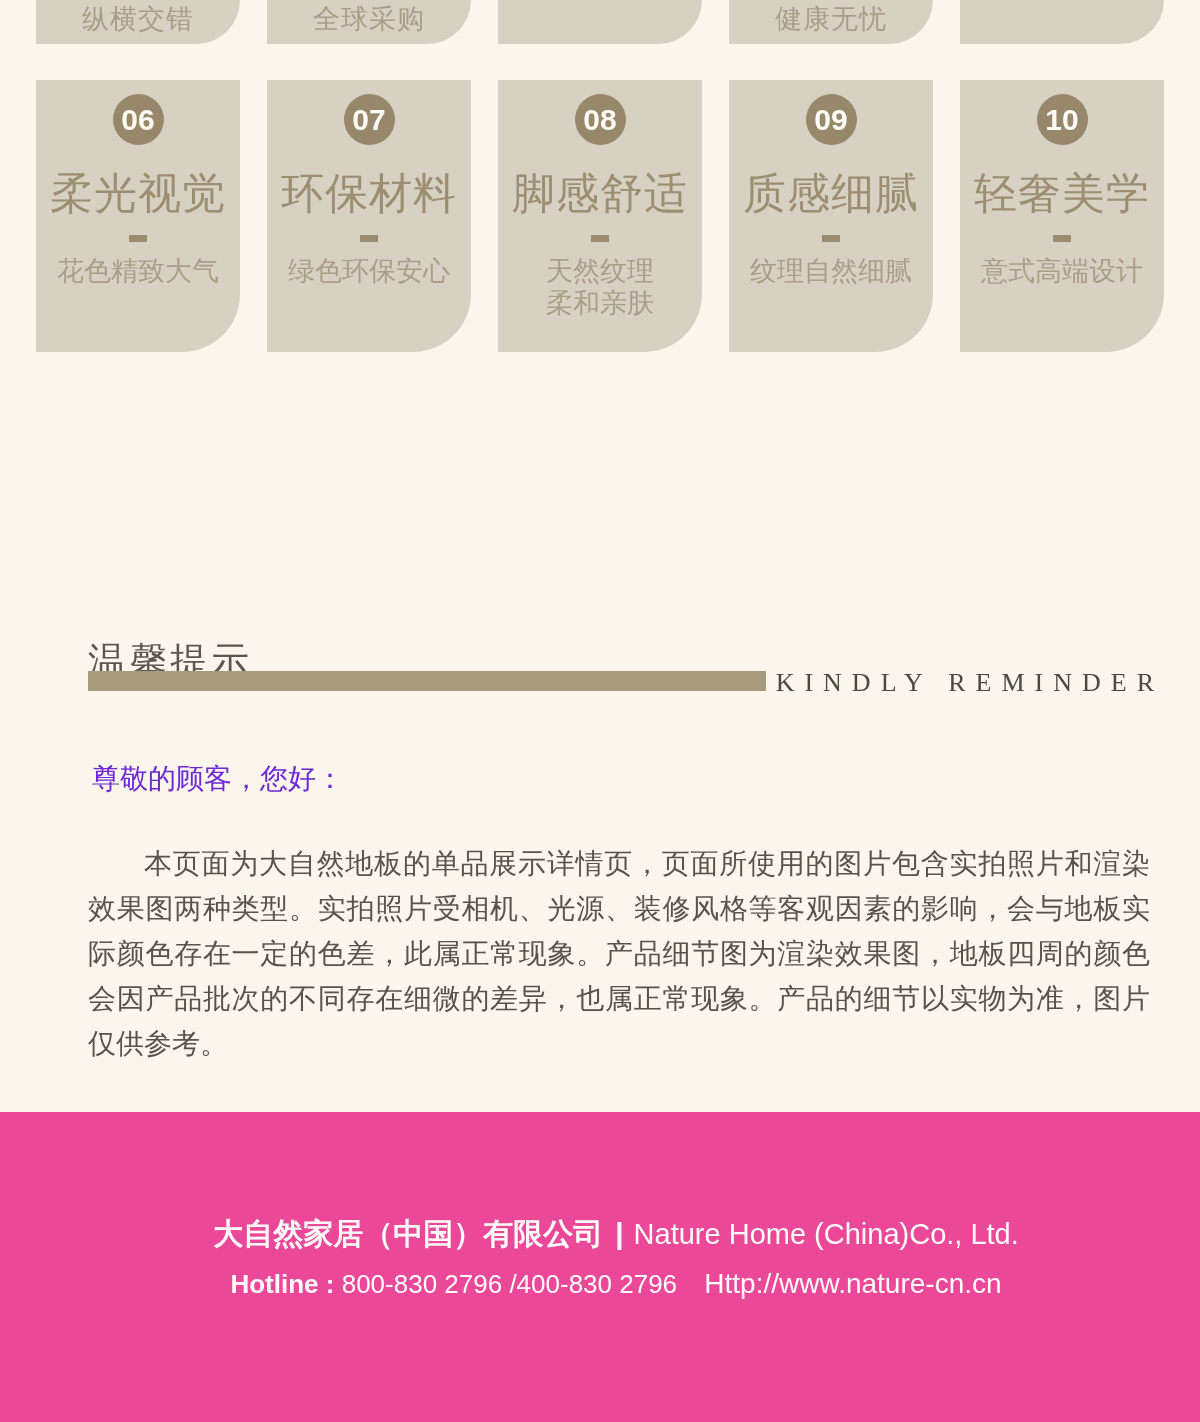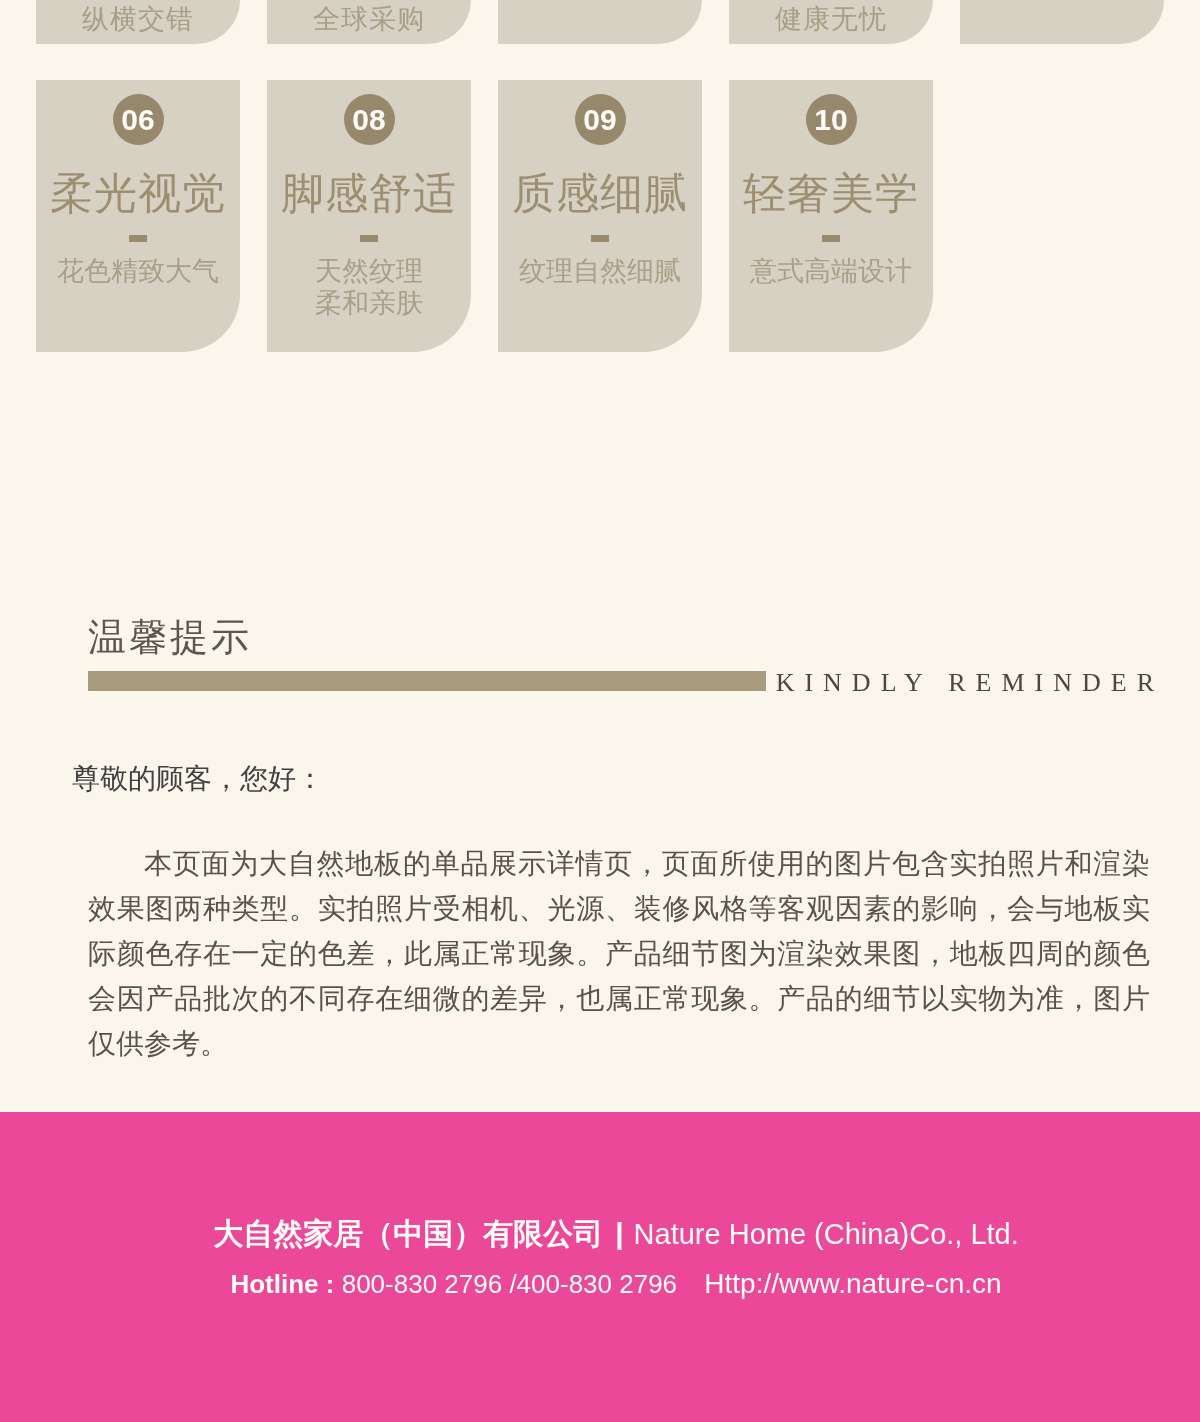--- a/index.html
+++ b/index.html
@@ -80,21 +80,21 @@
     line-height: 32px;
     color: #a99f88;
     text-align: center;
     white-space: pre-line;
   }
 
   
   .reminder-title {
     position: absolute;
     left: 88px;
-    top: 612px;
+    top: 636px;
     font-size: 38px;
     color: #5b5750;
     letter-spacing: 3px;
   }
   .reminder-bar {
     position: absolute;
     left: 88px;
     top: 671px;
     width: 678px;
     height: 20px;
@@ -106,24 +106,24 @@
     top: 668px;
     font-family: "Liberation Serif", "DejaVu Serif", serif;
     font-size: 26px;
     letter-spacing: 10px;
     margin-right: -10px;
     color: #4b4841;
     white-space: nowrap;
   }
   .greeting {
     position: absolute;
-    left: 72px;
+    left: 92px;
     top: 760px;
     font-size: 28px;
-    color: #404040;
+    color: #6d28d9;
   }
   .notice-paragraph {
     position: absolute;
     left: 88px;
     top: 841px;
     width: 1062px;
     font-size: 28px;
     line-height: 45px;
     color: #57534b;
     text-align: justify;
@@ -185,20 +185,28 @@
 
     <div class="feat-card">
       <div class="num-circle">
         <span>06</span>
       </div>
       <div class="feat-title">柔光视觉</div>
       <div class="feat-dash"></div>
       <div class="feat-desc">花色精致大气</div>
     </div>
 
+    <div class="feat-card">
+      <div class="num-circle">
+        <span>07</span>
+      </div>
+      <div class="feat-title">环保材料</div>
+      <div class="feat-dash"></div>
+      <div class="feat-desc">绿色环保安心</div>
+    </div>
 
     <div class="feat-card">
       <div class="num-circle">
         <span>08</span>
       </div>
       <div class="feat-title">脚感舒适</div>
       <div class="feat-dash"></div>
       <div class="feat-desc">天然纹理
 柔和亲肤</div>
     </div>

